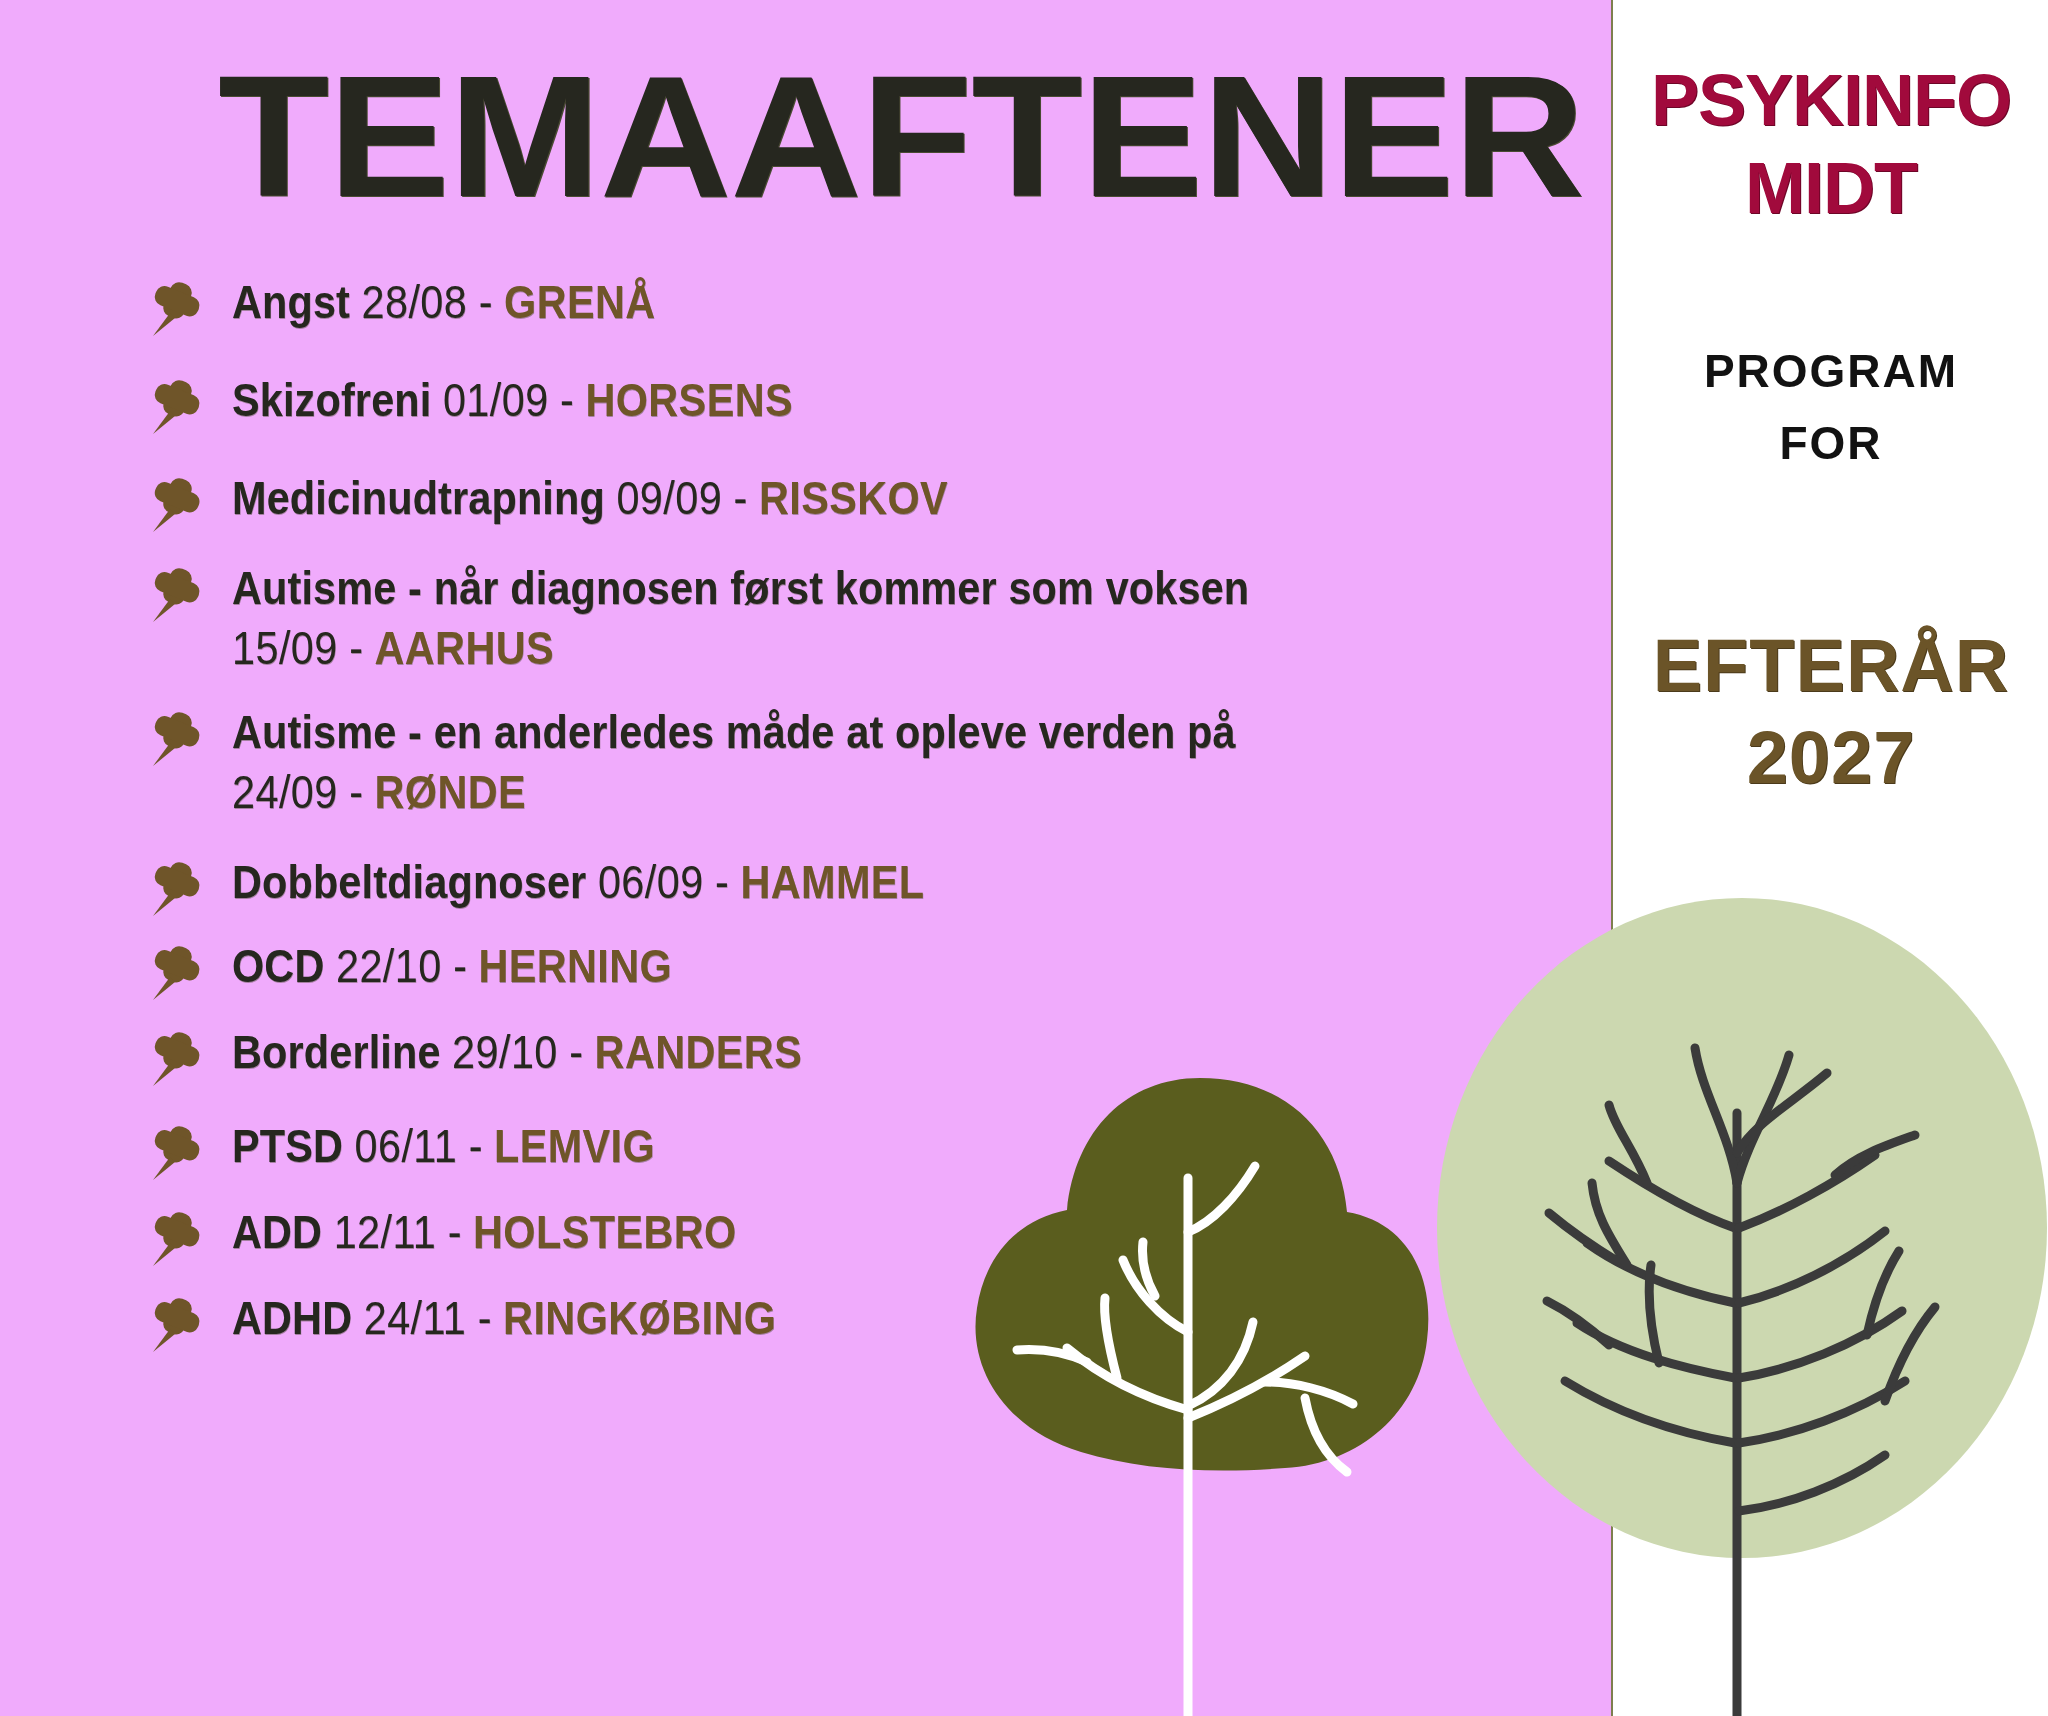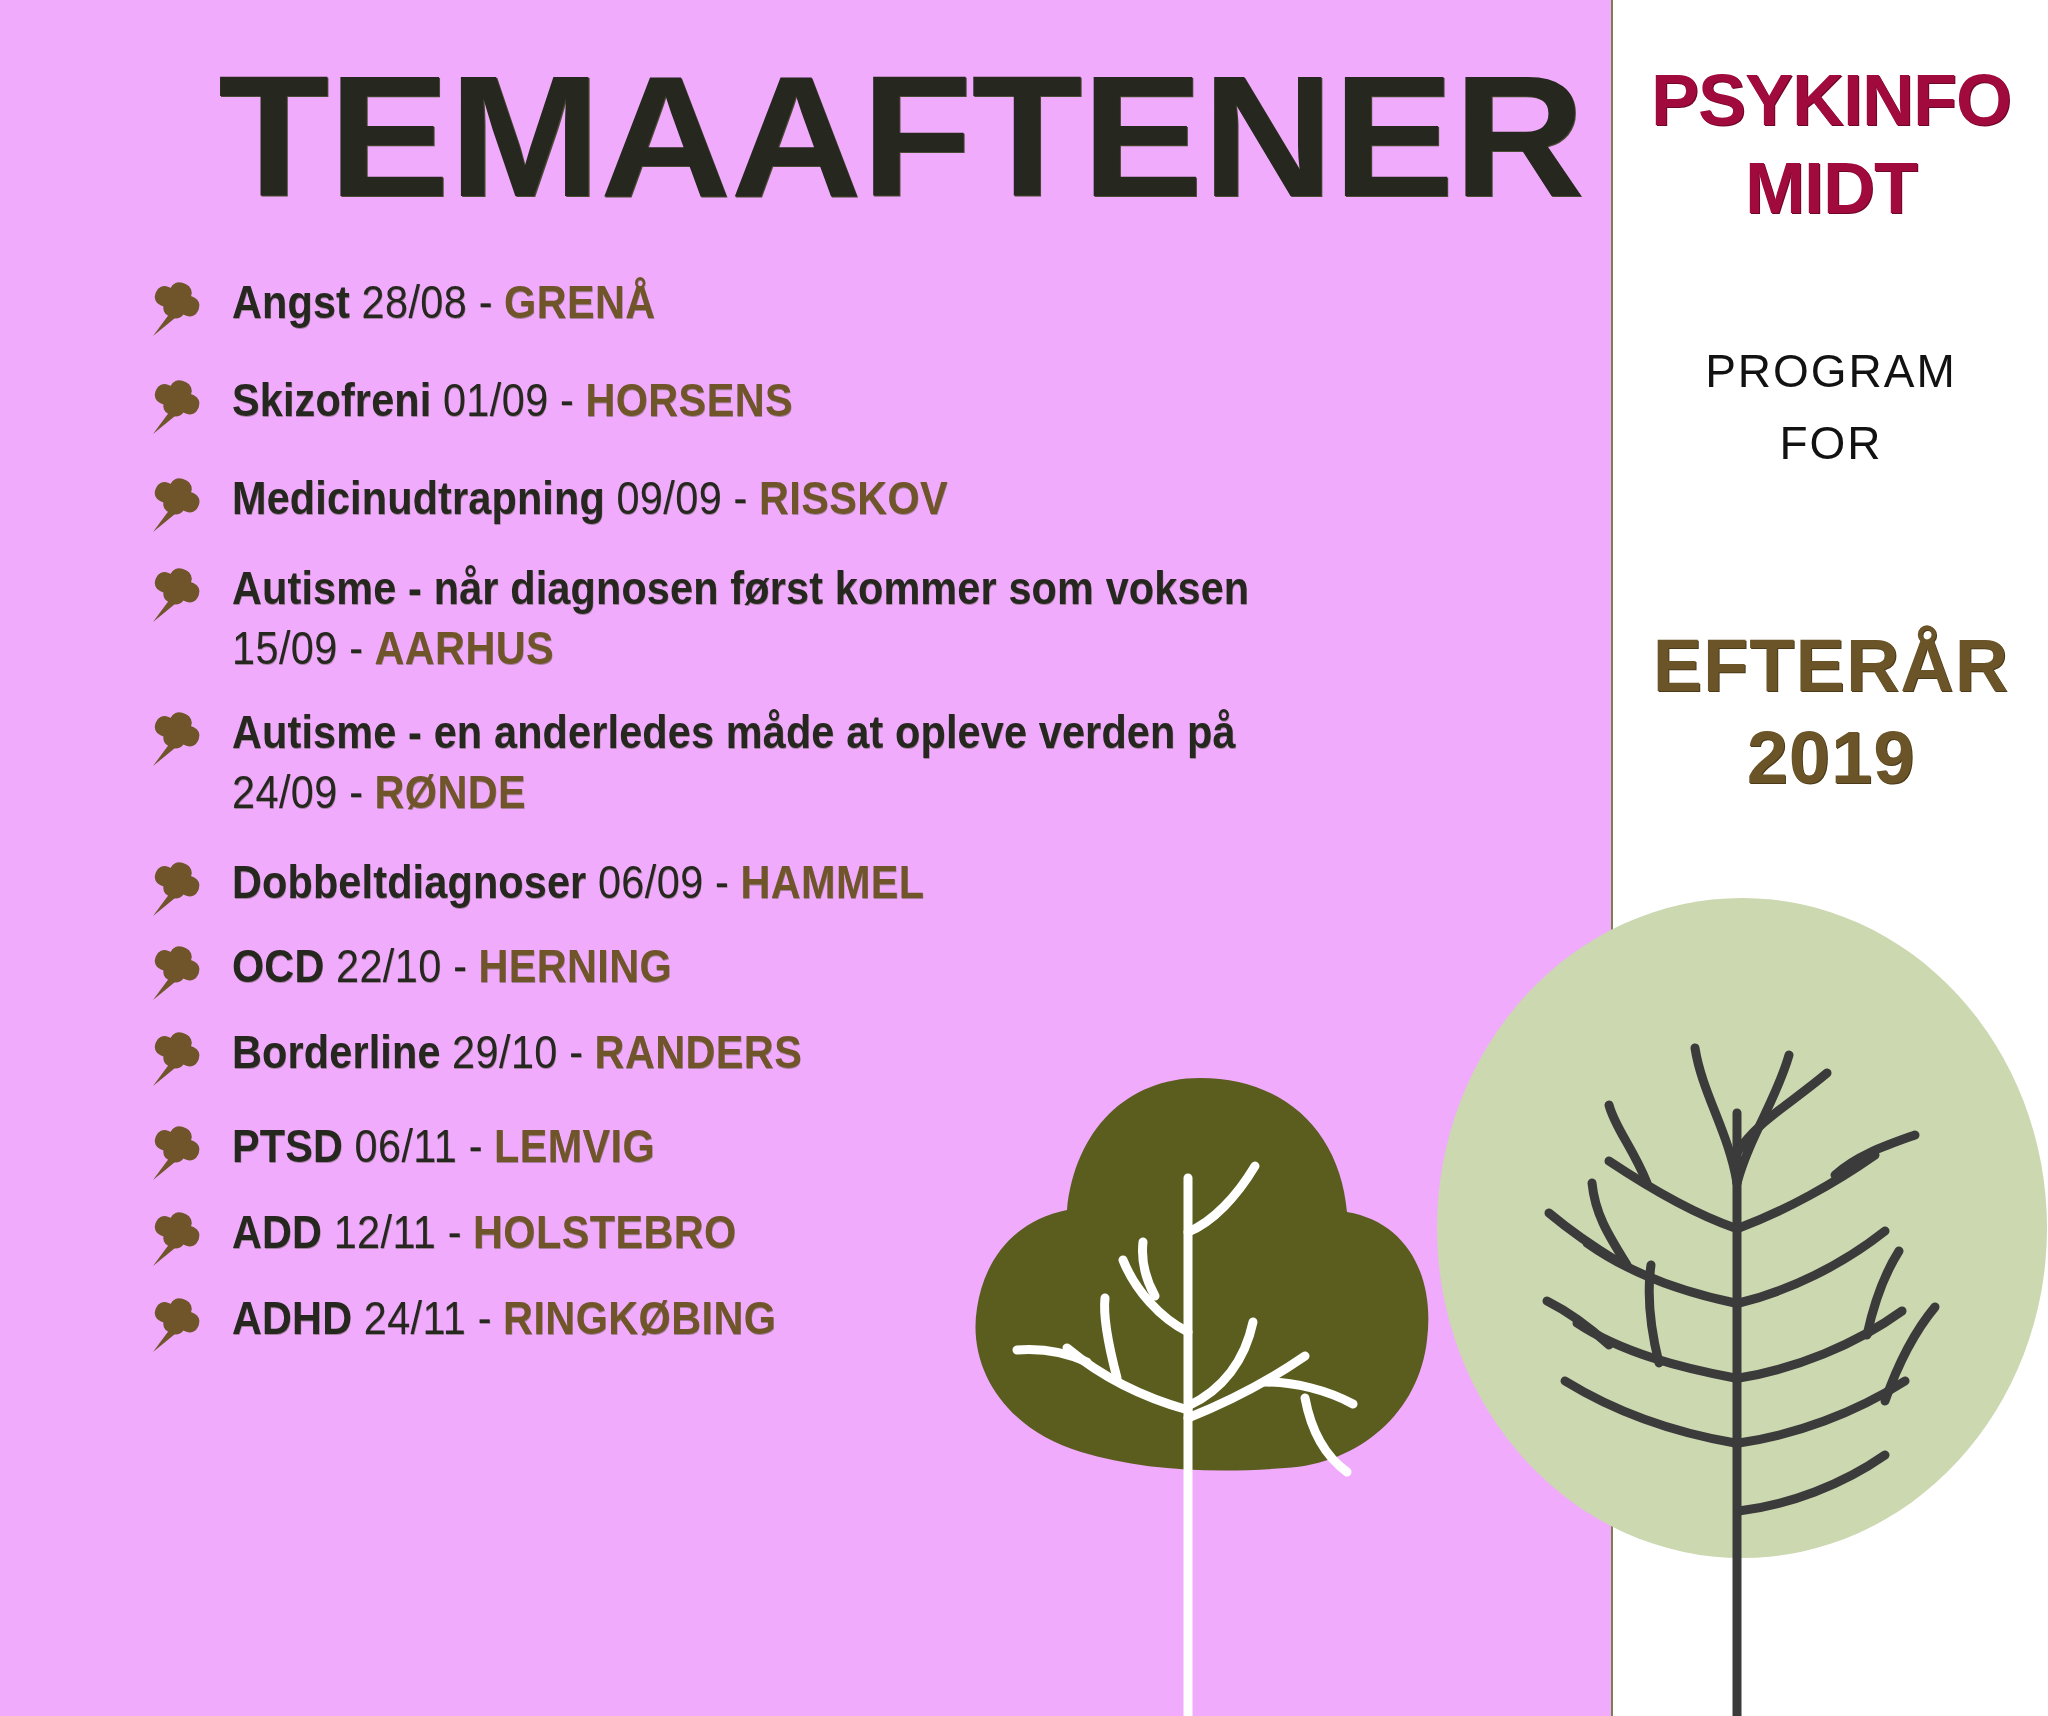--- a/index.html
+++ b/index.html
@@ -107,21 +107,21 @@
     line-height:88px;
     color:#a10a3c;
     letter-spacing:-1px;
     text-shadow:1px 1px 0 #6d0527;
   }
   #brand-name .brand-line{display:block;}
   #program-for{
     position:absolute;left:0;top:335px;width:434px;
     text-align:center;
     font-family:"Liberation Sans", sans-serif;
-    font-weight:normal;
+    font-weight:bold;
     font-size:46px;
     line-height:72px;
     color:#121212;
     letter-spacing:2px;
   }
   #program-for .pf-line{display:block;}
   #season{
     position:absolute;left:0;top:620px;width:434px;
     text-align:center;
     font-family:"Liberation Sans", sans-serif;
@@ -309,21 +309,21 @@
   <div id="brand-name">
     <span class="brand-line">PSYKINFO</span>
     <span class="brand-line">MIDT</span>
   </div>
   <div id="program-for">
     <span class="pf-line">PROGRAM</span>
     <span class="pf-line">FOR</span>
   </div>
   <div id="season">
     <span class="season-line">EFTERÅR</span>
-    <span class="season-line">2019</span>
+    <span class="season-line">2027</span>
   </div>
 </div>
 
 <div id="tree-light">
   <svg width="611" height="833" viewBox="0 0 611 833">
     <ellipse cx="305" cy="345" rx="305" ry="330" fill="#ccd8b0"></ellipse>
     <g stroke="#3b3b3b" stroke-width="9" fill="none" stroke-linecap="round">
 
       <path d="M300 833 L300 230"></path>
 

